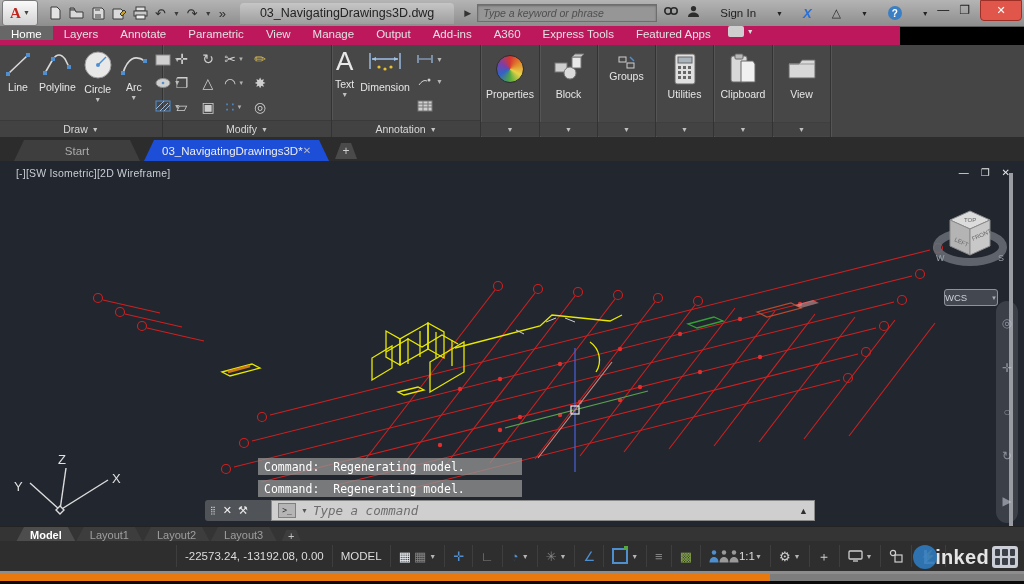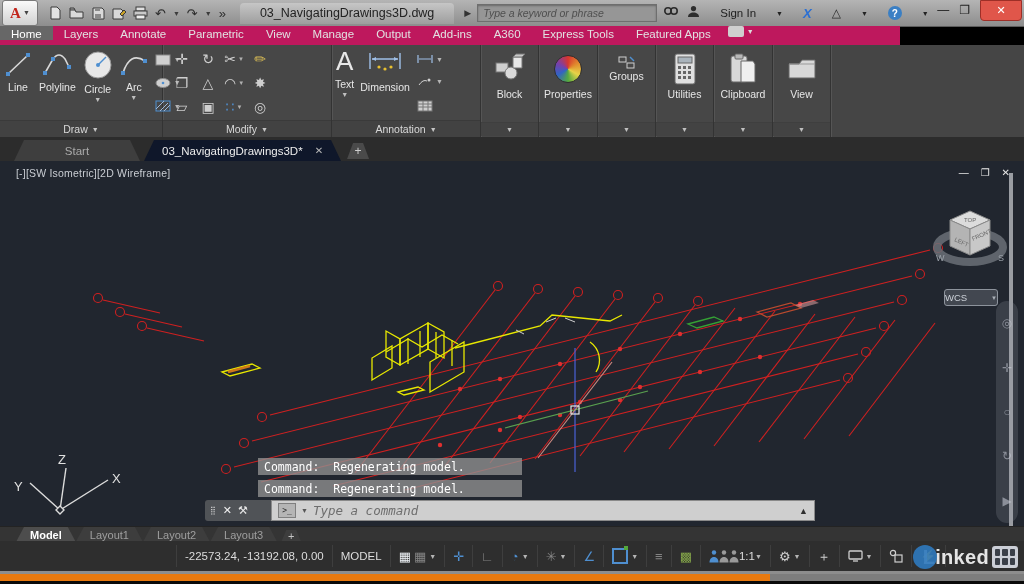--- a/index.html
+++ b/index.html
@@ -71,21 +71,21 @@
   .colorwheel{width:26px;height:26px;border-radius:50%;
     background:conic-gradient(#d8352f,#e08b2d,#e8d348,#53a93f,#3263c4,#7a3fa8,#d8352f);
     border:1px solid #2e2e2e;}
   .ribbonfill{flex:1;background:#454545;}
 
   
   .filetabs{position:absolute;top:137px;left:0;width:1024px;height:24px;background:#2c2c2c;display:flex;align-items:flex-end;}
   .ftab{height:21px;display:flex;align-items:center;justify-content:center;font-size:11.5px;
     clip-path:polygon(10px 0%,calc(100% - 10px) 0%,100% 100%,0% 100%);padding:0 18px;}
   .ftab.start{background:#3e3e3e;color:#ababab;margin-left:14px;min-width:90px;}
-  .ftab.active{background:#0f172a;color:#ececec;margin-left:4px;gap:12px;}
+  .ftab.active{background:#1d4ed8;color:#ececec;margin-left:4px;gap:0;}
   .ftab .closex{color:#b9b9b9;font-size:10px;}
   .ftab-new{width:22px;height:16px;background:#4a4a4a;clip-path:polygon(6px 0%,calc(100% - 6px) 0%,100% 100%,0% 100%);
     color:#cfcfcf;display:flex;align-items:center;justify-content:center;font-size:12px;margin-left:6px;margin-bottom:2px;}
 
   
   .canvas{position:absolute;top:161px;left:0;width:1024px;height:365px;background:#21262f;overflow:hidden;}
   .vplabel{position:absolute;top:6px;left:16px;color:#c9cdd3;font-size:10.5px;letter-spacing:.2px;}
   .dwgwinbtns{position:absolute;top:6px;right:14px;color:#e6e6e6;font-size:10px;display:flex;gap:12px;}
   .viewcube{position:absolute;top:28px;right:12px;width:84px;height:96px;}
   .wcspill{position:absolute;top:128px;right:26px;width:52px;height:15px;border:1px solid #8d939c;
@@ -373,38 +373,38 @@
             </div>
         </div>
       </div>
       <div class="plabel">
           <span>Annotation</span>
           <span class="dd">▼</span>
         </div>
     </div>
 
 
+    <div class="bpanel" style="width:58px">
+      <div class="bicon">
+          <div class="colorwheel"></div>
+        </div>
+      <div class="blabel">Properties</div>
+      <div class="bdrop">▼</div>
+    </div>
+
     <div class="bpanel">
       <div class="bicon">
           <svg width="34" height="32" viewBox="0 0 34 32">
             <rect x="3" y="10" width="12" height="9" fill="#cfcfcf" stroke="#777"></rect>
             <circle cx="18" cy="20" r="6" fill="#dadada" stroke="#777"></circle>
             <path d="M20,4h9v11h-9z" fill="#e8e8e8" stroke="#777"></path>
             <path d="M20,4l3,-3h9l-3,3z" fill="#c8c8c8" stroke="#777"></path>
           </svg>
         </div>
       <div class="blabel">Block</div>
-      <div class="bdrop">▼</div>
-    </div>
-
-    <div class="bpanel" style="width:58px">
-      <div class="bicon">
-          <div class="colorwheel"></div>
-        </div>
-      <div class="blabel">Properties</div>
       <div class="bdrop">▼</div>
     </div>
 
     <div class="bpanel">
       <div class="bicon" style="height:26px">
           <svg width="18" height="16" viewBox="0 0 18 16">
             <rect x="1" y="2" width="7" height="5" fill="none" stroke="#cfcfcf"></rect>
             <rect x="9" y="8" width="7" height="5" fill="none" stroke="#cfcfcf"></rect>
             <path d="M12,2l4,4" stroke="#4f8fd0" stroke-width="1.5"></path>
           </svg>

